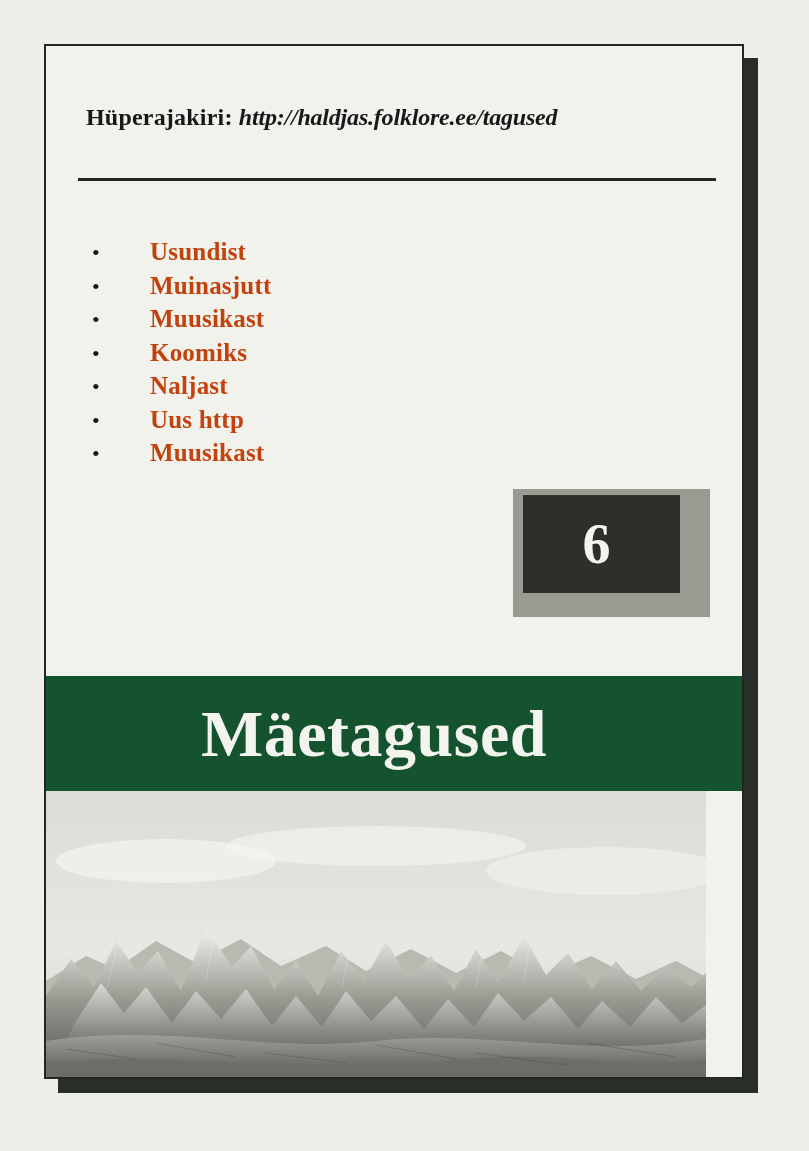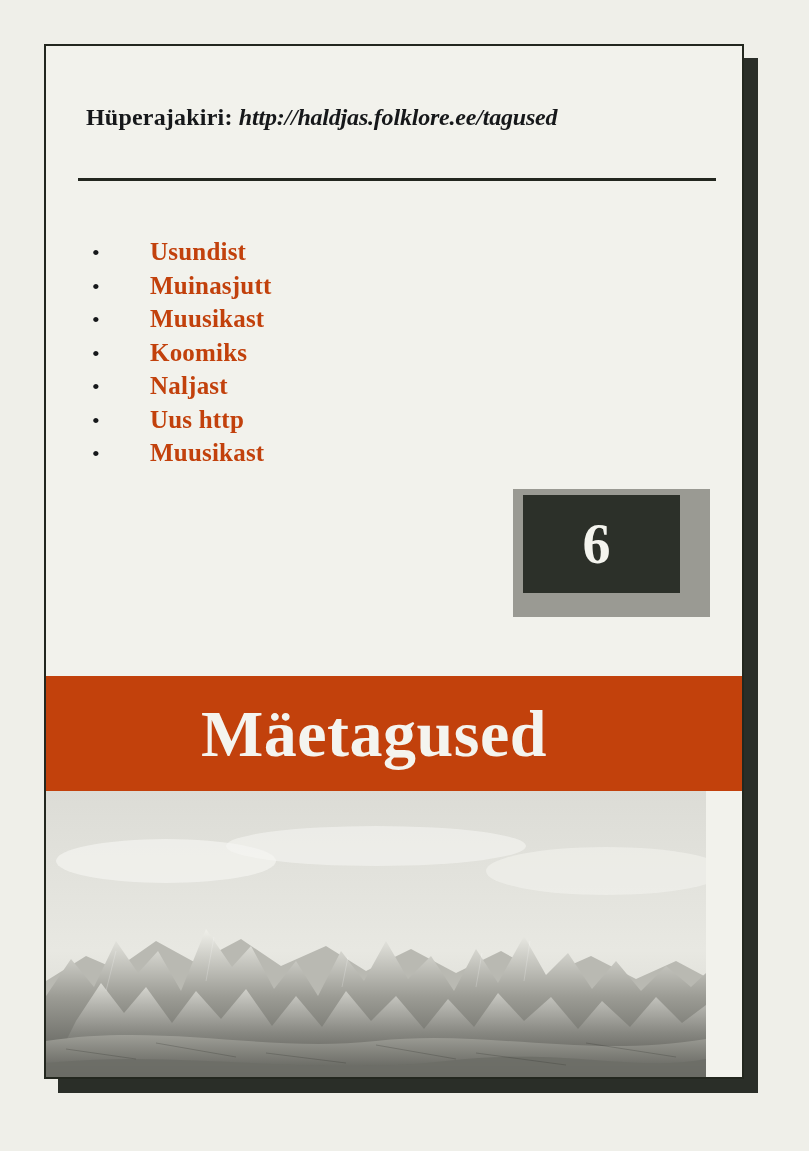--- a/index.html
+++ b/index.html
@@ -147,21 +147,21 @@
     font-family: "Liberation Serif", serif;
   }
 
   
   .title-band {
     position: absolute;
     left: 0;
     top: 630px;
     width: 100%;
     height: 115px;
-    background: #c2410c;
+    background: #14532d;
   }
   .title-text {
     position: absolute;
     left: 0;
     top: 0;
     width: 100%;
     height: 100%;
     display: flex;
     align-items: center;
     justify-content: center;

